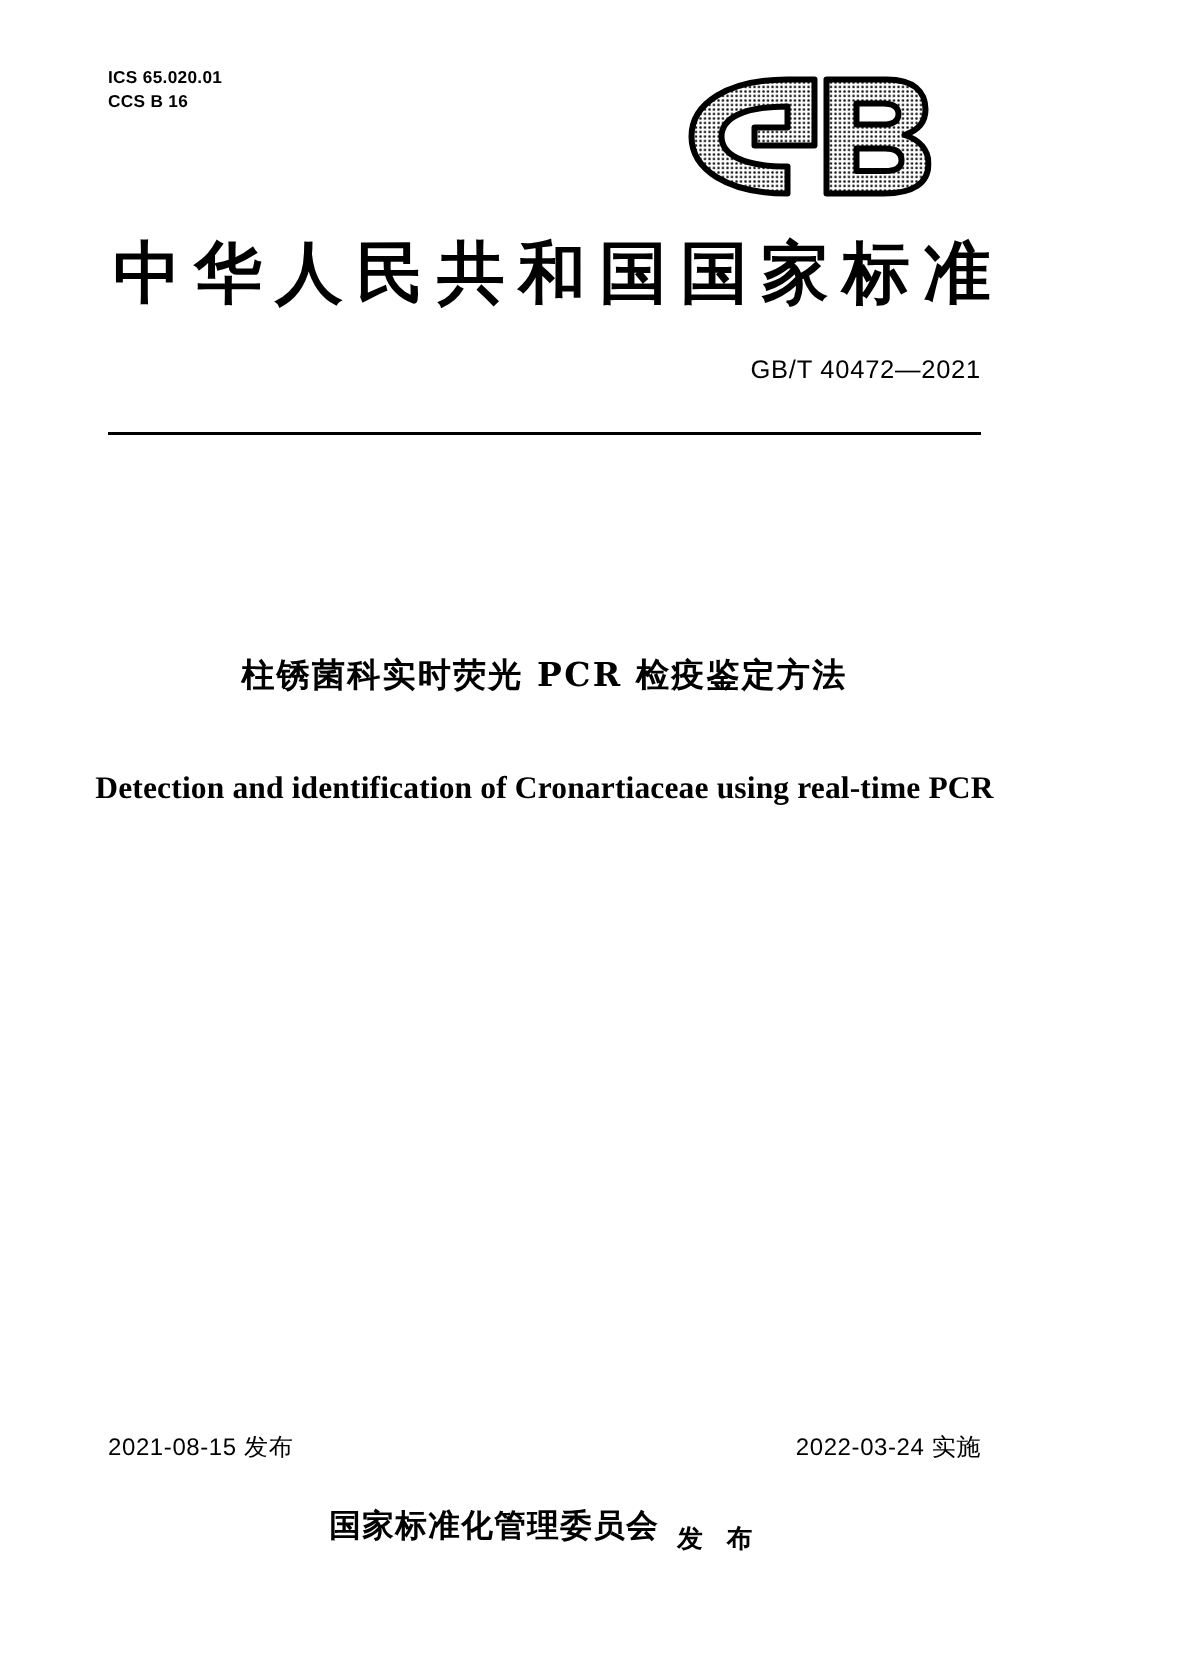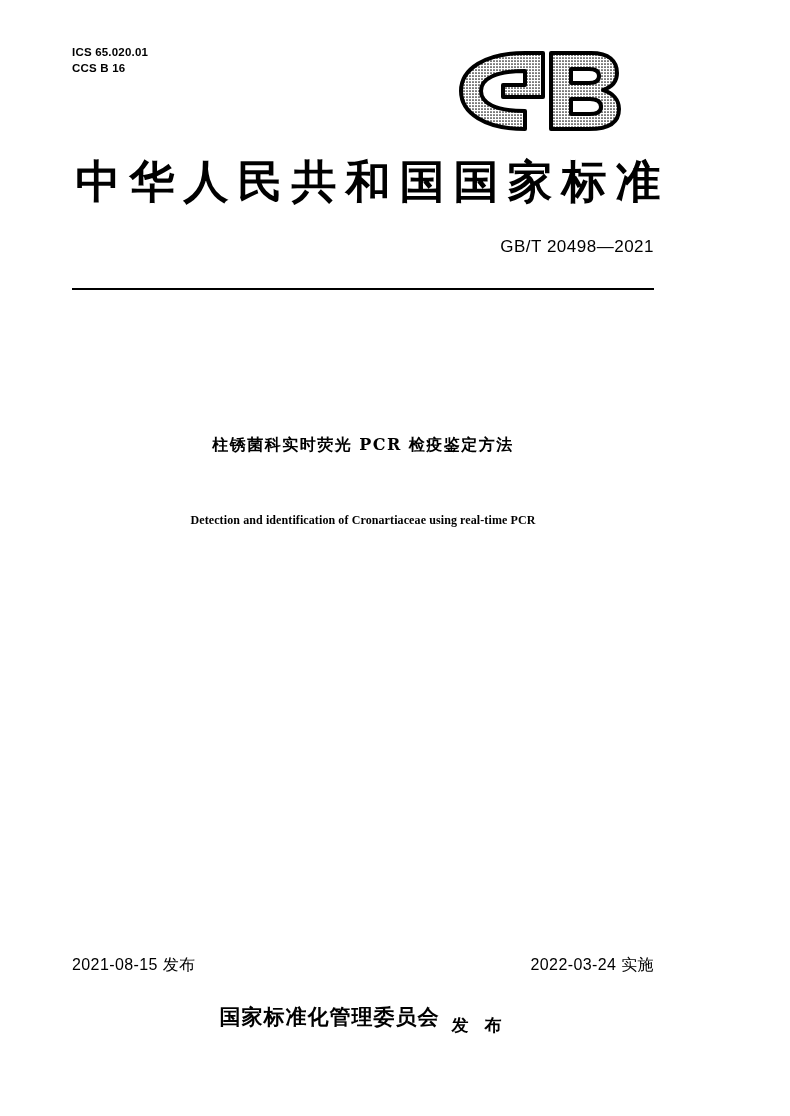--- a/index.html
+++ b/index.html
@@ -82,32 +82,32 @@
   }
 
   
   .doc-title-cn {
     position: absolute;
     left: 0; right: 0;
     top: 435px;
     text-align: center;
     font-family: "DejaVu Serif", serif;
     font-weight: bold;
-    font-size: 16px;
+    font-size: 22px;
     letter-spacing: 1.5px;
     white-space: nowrap;
   }
   .doc-title-en {
     position: absolute;
     left: 0; right: 0;
     top: 513px;
     text-align: center;
     font-family: "Liberation Serif", serif;
     font-weight: bold;
-    font-size: 12px;
+    font-size: 21px;
     letter-spacing: 0.1px;
     white-space: nowrap;
   }
 
   
   .date-issue {
     position: absolute;
     left: 72px;
     top: 955px;
     font-family: "Liberation Sans", sans-serif;
@@ -189,21 +189,21 @@
                C 162 48, 168 55, 168 64
                C 168 77, 158 84, 138 84
                L 100 84 Z
                M 120 24 L 138 24 C 145 24, 148 27, 148 31 C 148 35, 145 38, 138 38 L 120 38 Z
                M 120 54 L 139 54 C 147 54, 150 57, 150 62 C 150 66, 147 69, 139 69 L 120 69 Z" fill="url(#dots)" stroke="#000000" stroke-width="4" stroke-linejoin="round" fill-rule="evenodd"></path>
     </svg>
   </div>
 
   <div class="nat-std">中华人民共和国国家标准</div>
 
-  <div class="std-no">GB/T 20498—2021</div>
+  <div class="std-no">GB/T 40472—2021</div>
 
   <div class="rule"></div>
 
   <div class="doc-title-cn">柱锈菌科实时荧光 PCR 检疫鉴定方法</div>
   <div class="doc-title-en">Detection and identification of Cronartiaceae using real-time PCR</div>
 
   <div class="date-issue">2021-08-15 发布</div>
   <div class="date-impl">2022-03-24 实施</div>
 
   <div class="publisher">

